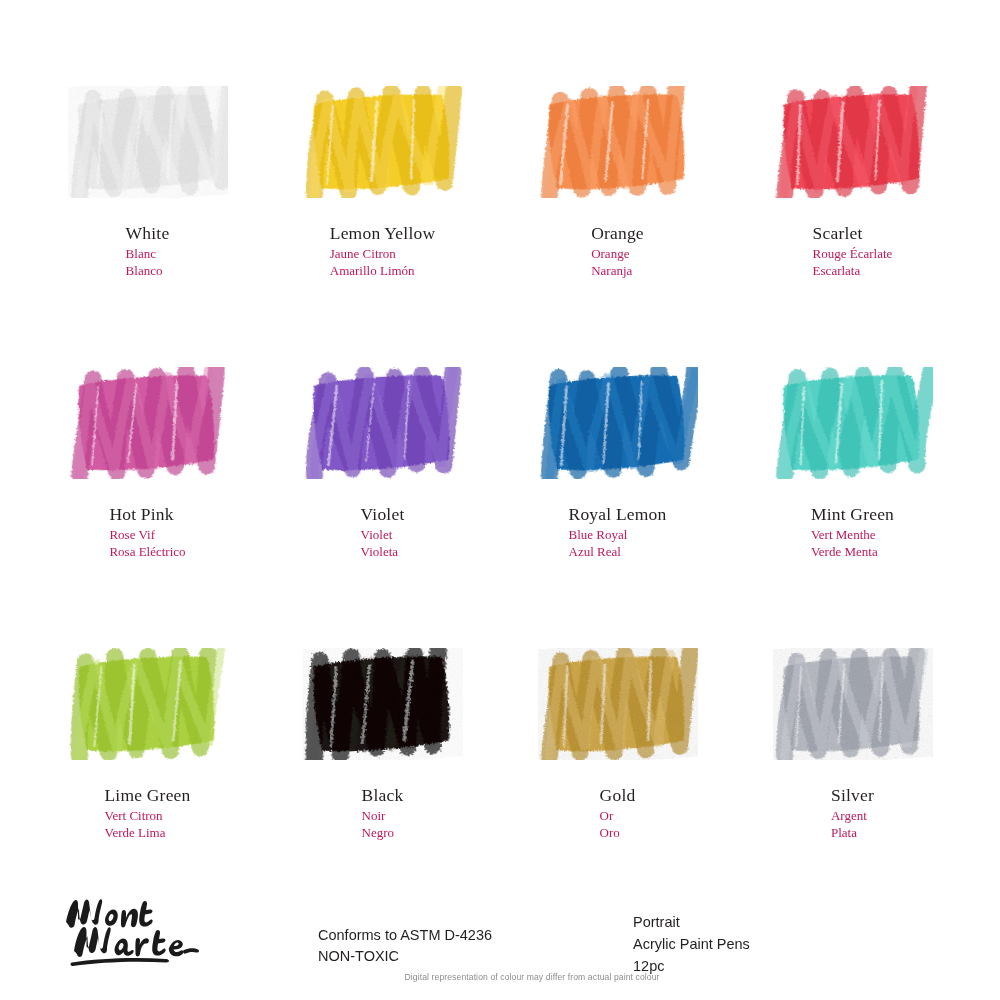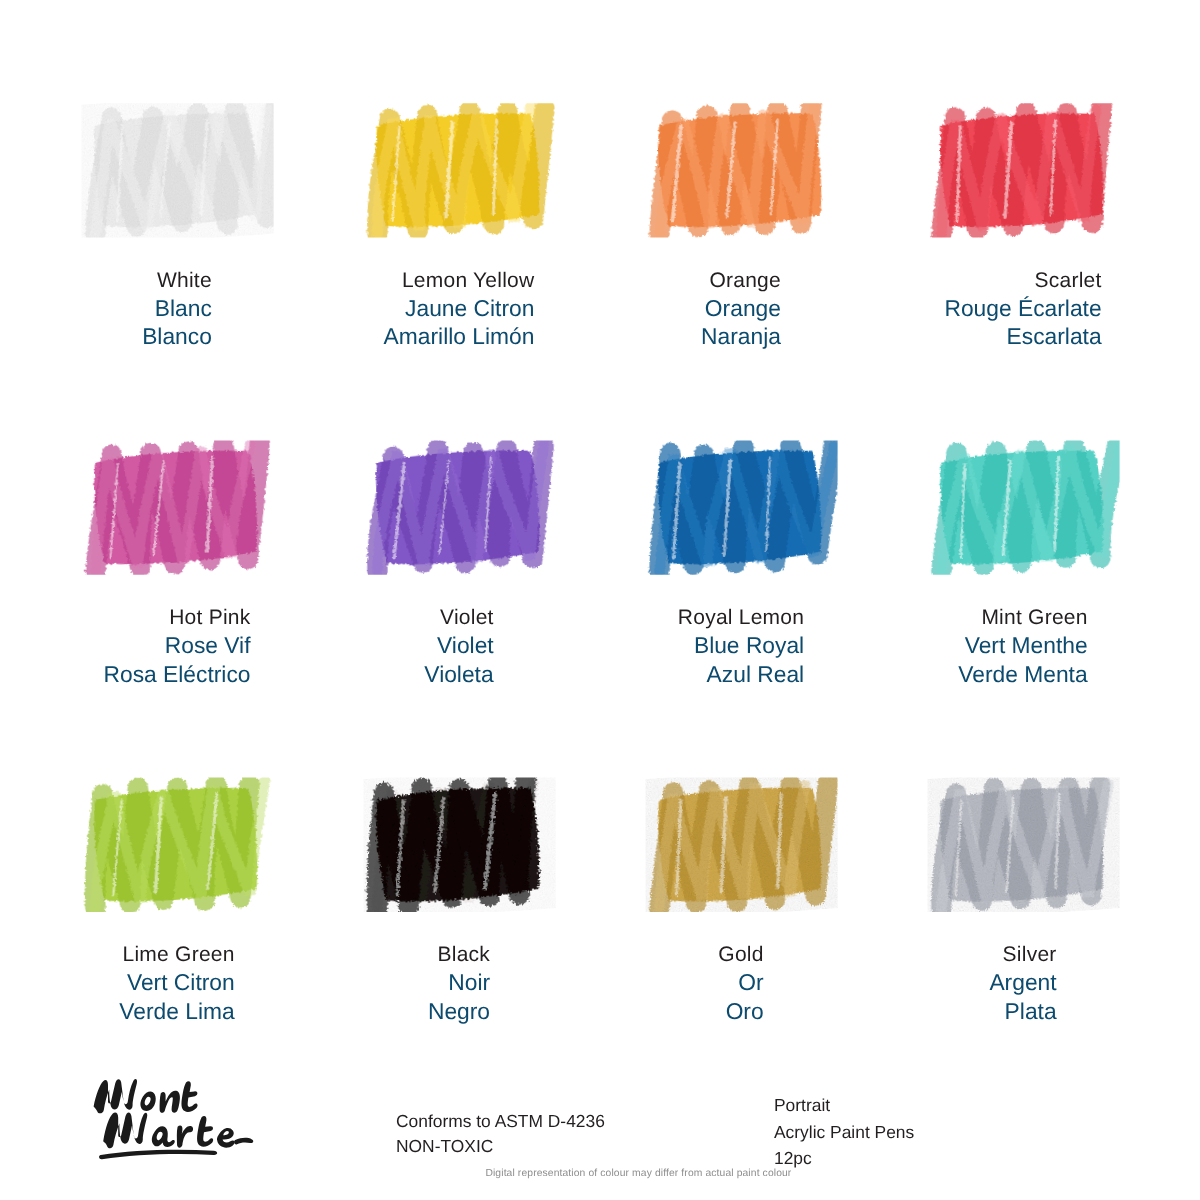--- a/index.html
+++ b/index.html
@@ -49,43 +49,44 @@
     display: flex;
     align-items: center;
     justify-content: center;
     margin-top: 8px;
   }
 
   .swatch-svg { display: block; width: 160px; height: 112px; }
 
   .labels {
     margin-top: 26px;
-    text-align: right;
+    text-align: left;
     line-height: 1.12;
+    font-family: Liberation Serif, serif;
   }
 
   .name-en {
     font-size: 17.5px;
     font-weight: 400;
     letter-spacing: 0.2px;
     color: #231f20;
     white-space: nowrap;
   }
   .name-fr, .name-es {
-    font-size: 19px;
+    font-size: 13px;
     font-weight: 400;
-    color: #0c4a6e;
+    color: #be185d;
     margin-top: 3px;
     white-space: nowrap;
   }
 
   
   .footer {
     position: absolute;
-    left: 12px;
+    left: 0;
     top: 880px;
     width: 982px;
     height: 120px;
   }
 
   .logo {
     position: absolute;
     left: 58px;
     top: 8px;
     width: 150px;

